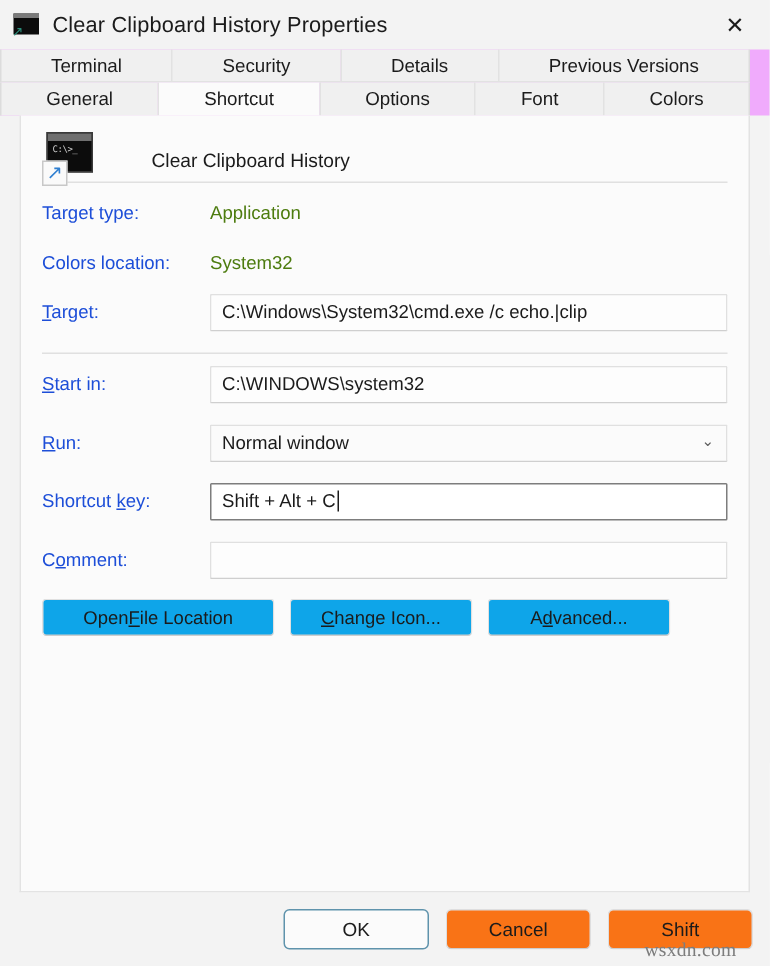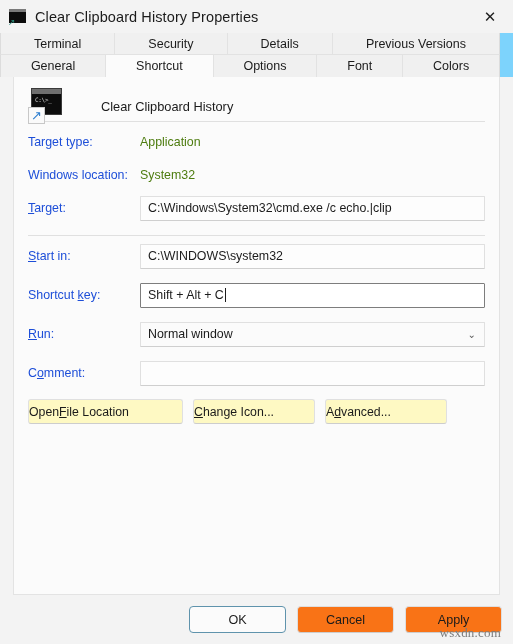--- a/index.html
+++ b/index.html
@@ -81,21 +81,21 @@
     font-size: 15px;
     font-family: "DejaVu Sans", sans-serif;
   }
 
   
   .tabstrip {
     flex: 0 0 auto;
     padding-left: 0;
     padding-right: 13px;
     position: relative;
-    background: #7dd3fc;
+    background: #f0abfc;
   }
   .tabrow {
     display: flex;
     height: 22px;
   }
   .tab {
     flex: 1 1 auto;
     display: flex;
     align-items: center;
     justify-content: center;
@@ -267,29 +267,29 @@
     font-family: "DejaVu Sans", sans-serif;
   }
 
   .btn-row {
     display: flex;
     gap: 10px;
     padding: 13px 14px 0 14px;
   }
   .btn {
     height: 25px;
-    background: #fef9c3;
+    background: #0ea5e9;
     border: 1px solid #e0e0e0;
     border-bottom-color: #cdcdcd;
     border-radius: 3px;
     font-size: 12.3px;
     color: #1b1b1b;
     display: flex;
     align-items: center;
-    justify-content: flex-start;
+    justify-content: center;
     box-sizing: border-box;
     white-space: nowrap;
   }
   .btn u { text-decoration: underline; }
   .btn.b1 { flex: 0 0 155px; }
   .btn.b2 { flex: 0 0 122px; }
   .btn.b3 { flex: 0 0 122px; }
 
   
   .footer {
@@ -315,21 +315,21 @@
     align-items: center;
     justify-content: center;
     box-sizing: border-box;
   }
   .fbtn.default {
     border: 1px solid #5f93ac;
     background: #fbfbfb;
   }
   .watermark {
     position: absolute;
-    right: 12px;
+    right: 22px;
     bottom: 3px;
     font-size: 13px;
     color: #7d7d7d;
     font-family: "Liberation Serif", serif;
     letter-spacing: 0.2px;
     pointer-events: none;
   }
 </style>
 </head>
 <body>
@@ -379,53 +379,53 @@
     <div class="hr"></div>
 
     <div class="fields">
 
       <div class="field-row">
         <div class="field-label">Target type:</div>
         <div class="field-static">Application</div>
       </div>
 
       <div class="field-row">
-        <div class="field-label">Windows location:</div>
+        <div class="field-label">Colors location:</div>
         <div class="field-static">System32</div>
       </div>
 
       <div class="field-row">
         <div class="field-label"><span></span><u>T</u><span>arget:</span></div>
         <div class="textbox">C:\Windows\System32\cmd.exe /c echo.|clip</div>
       </div>
 
     </div>
 
     <div class="hr" style="margin-top:14px;"></div>
 
     <div class="fields">
 
       <div class="field-row">
         <div class="field-label"><span></span><u>S</u><span>tart in:</span></div>
         <div class="textbox">C:\WINDOWS\system32</div>
+      </div>
+
+      <div class="field-row" style="margin-top:13px;">
+        <div class="field-label"><span></span><u>R</u><span>un:</span></div>
+        <div class="combo">
+            <span>Normal window</span>
+            <span class="chev">⌄</span>
+          </div>
       </div>
 
       <div class="field-row" style="margin-top:13px;">
         <div class="field-label"><span>Shortcut </span><u>k</u><span>ey:</span></div>
         <div class="textbox focused">
             <span>Shift + Alt + C</span>
             <span class="caret"></span>
-          </div>
-      </div>
-
-      <div class="field-row" style="margin-top:13px;">
-        <div class="field-label"><span></span><u>R</u><span>un:</span></div>
-        <div class="combo">
-            <span>Normal window</span>
-            <span class="chev">⌄</span>
           </div>
       </div>
 
       <div class="field-row" style="margin-top:13px;">
         <div class="field-label"><span>C</span><u>o</u><span>mment:</span></div>
         <div class="textbox" title=""></div>
       </div>
 
     </div>
 
@@ -445,17 +445,17 @@
           <u>d</u>
           <span>vanced...</span>
         </div>
     </div>
 
   </div>
 
   <div class="footer">
     <div class="fbtn default">OK</div>
     <div class="fbtn">Cancel</div>
-    <div class="fbtn">Apply</div>
+    <div class="fbtn">Shift</div>
     <div class="watermark">wsxdn.com</div>
   </div>
 
 </div>
 
 </body></html>

